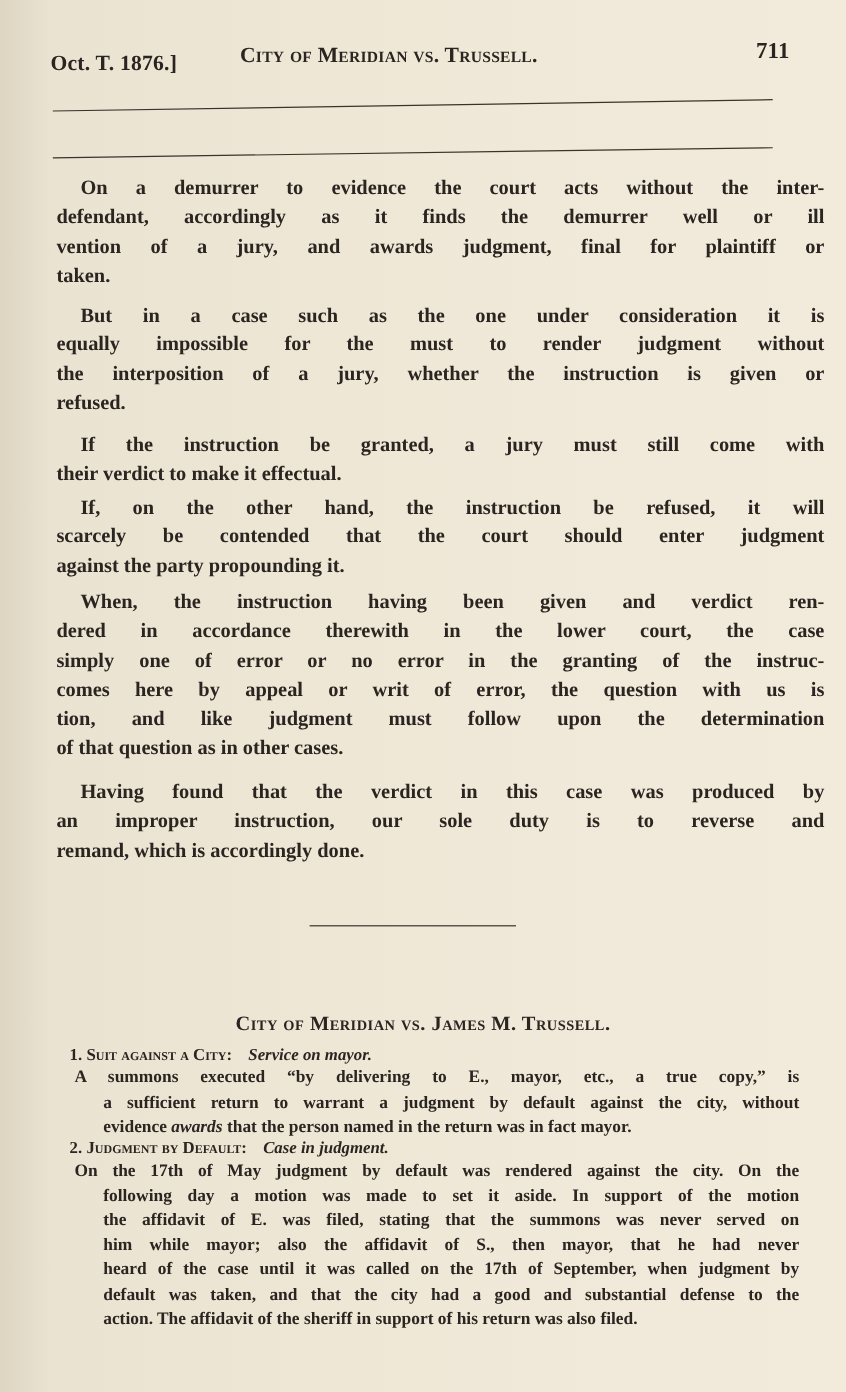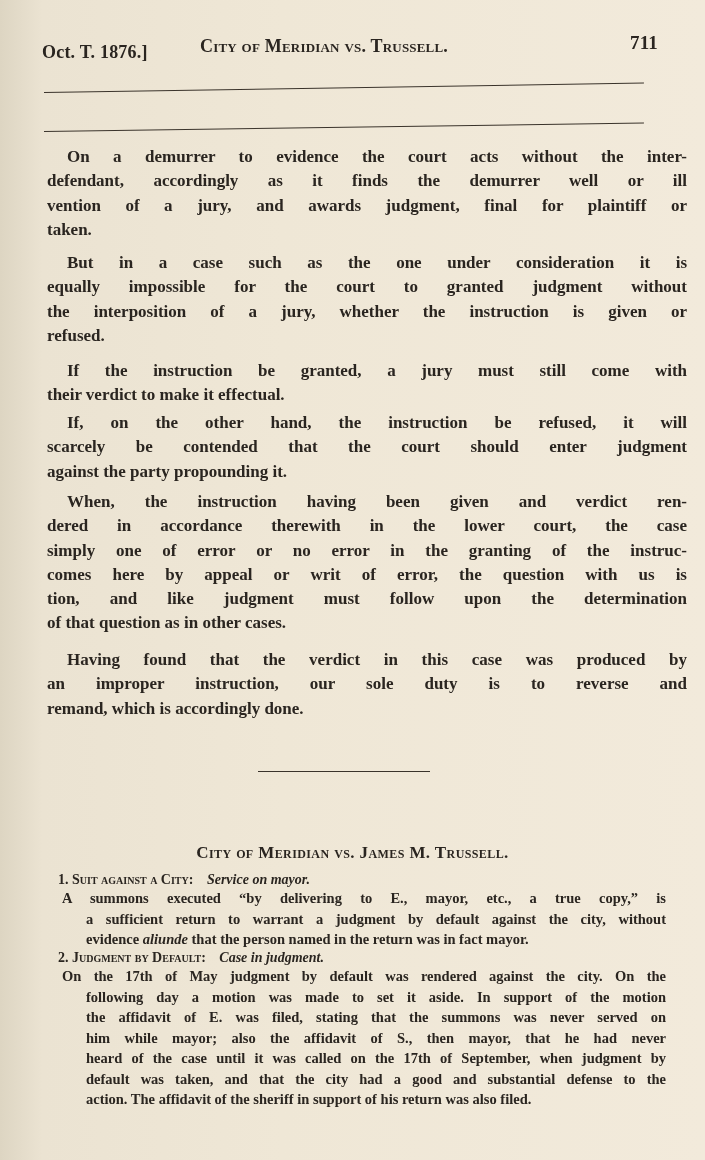--- a/index.html
+++ b/index.html
@@ -64,21 +64,21 @@
 
   <div class="para" style="top:145px;">
     <span class="line"><span class="indent"></span><span>On a demurrer to evidence the court acts without the inter-</span></span>
     <span class="line">defendant, accordingly as it finds the demurrer well or ill</span>
     <span class="line">vention of a jury, and awards judgment, final for plaintiff or</span>
     <span class="line last">taken.</span>
   </div>
 
   <div class="para" style="top:251px;">
     <span class="line"><span class="indent"></span><span>But in a case such as the one under consideration it is</span></span>
-    <span class="line">equally impossible for the court to granted judgment without</span>
+    <span class="line">equally impossible for the must to render judgment without</span>
     <span class="line">the interposition of a jury, whether the instruction is given or</span>
     <span class="line last">refused.</span>
   </div>
 
   <div class="para" style="top:359px;">
     <span class="line"><span class="indent"></span><span>If the instruction be granted, a jury must still come with</span></span>
     <span class="line last">their verdict to make it effectual.</span>
   </div>
 
   <div class="para" style="top:411px;">
@@ -107,21 +107,21 @@
   <div class="case-title">City of Meridian vs. James M. Trussell.</div>
 
   <div class="head" style="top:872px;">
     <span>1.</span>
     <span class="sc">Suit against a City:</span>
     <span class="it">Service on mayor.</span>
   </div>
   <div class="syl" style="top:888px;">
     <span class="l">A summons executed “by delivering to E., mayor, etc., a true copy,” is</span>
     <span class="l hang">a sufficient return to warrant a judgment by default against the city, without</span>
-    <span class="l hang last"><span>evidence </span><span class="it">aliunde</span><span> that the person named in the return was in fact mayor.</span></span>
+    <span class="l hang last"><span>evidence </span><span class="it">awards</span><span> that the person named in the return was in fact mayor.</span></span>
   </div>
 
   <div class="head" style="top:950px;">
     <span>2.</span>
     <span class="sc">Judgment by Default:</span>
     <span class="it">Case in judgment.</span>
   </div>
   <div class="syl" style="top:966px;">
     <span class="l">On the 17th of May judgment by default was rendered against the city. On the</span>
     <span class="l hang">following day a motion was made to set it aside. In support of the motion</span>

